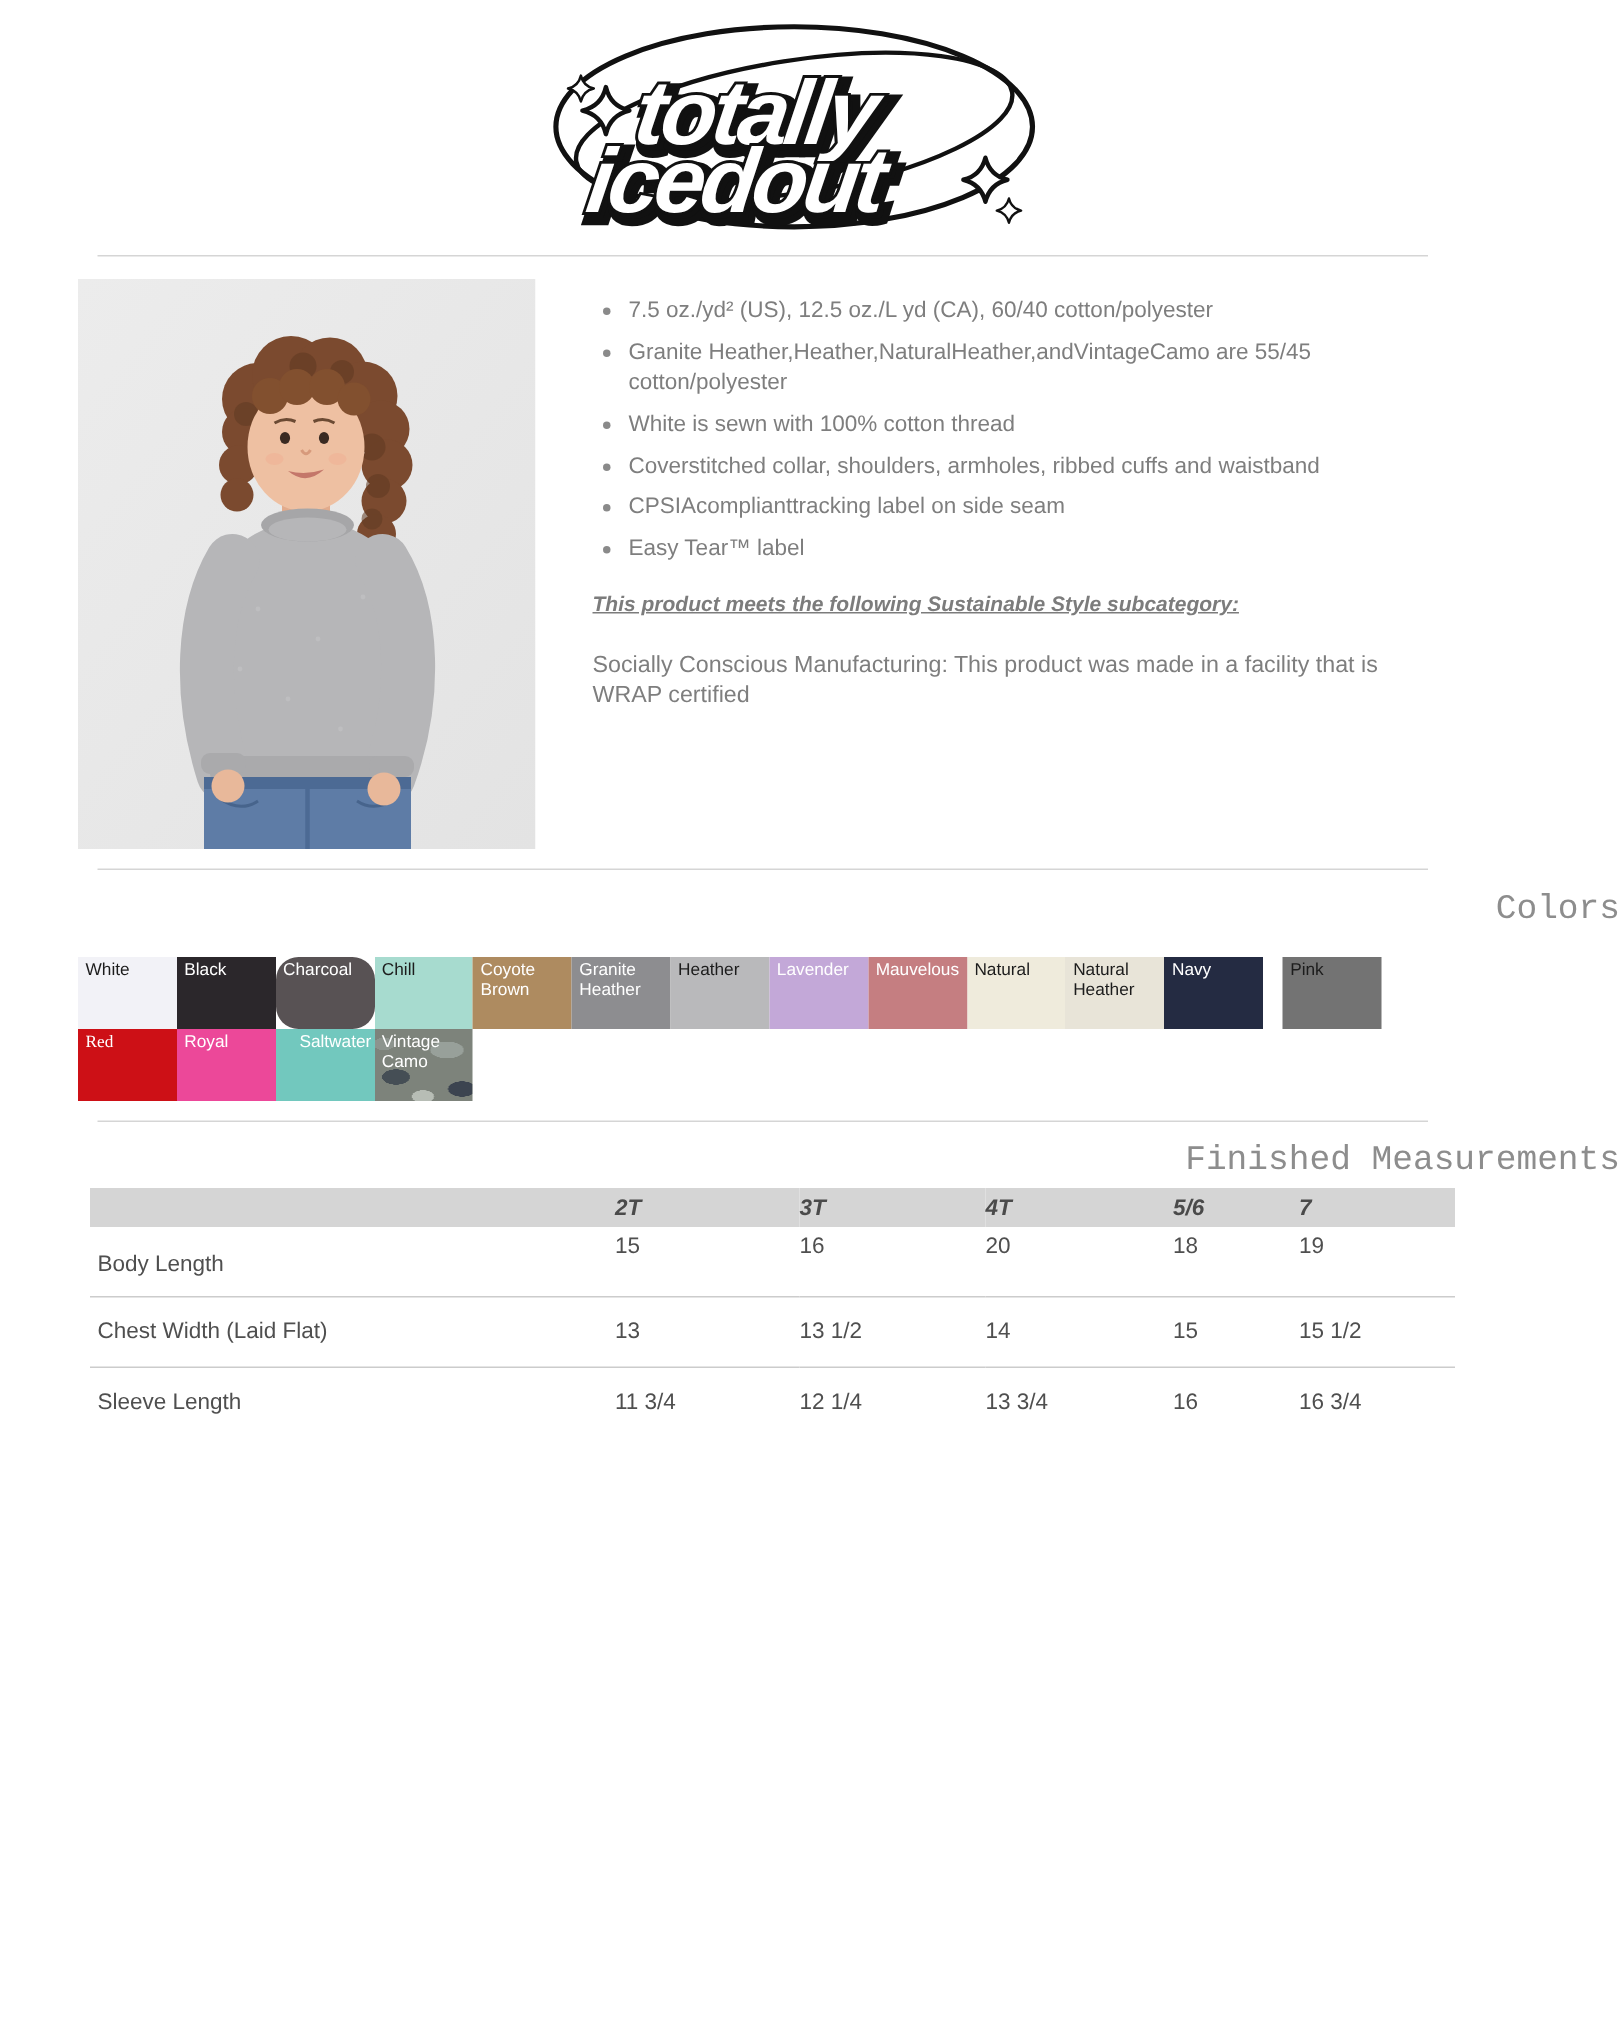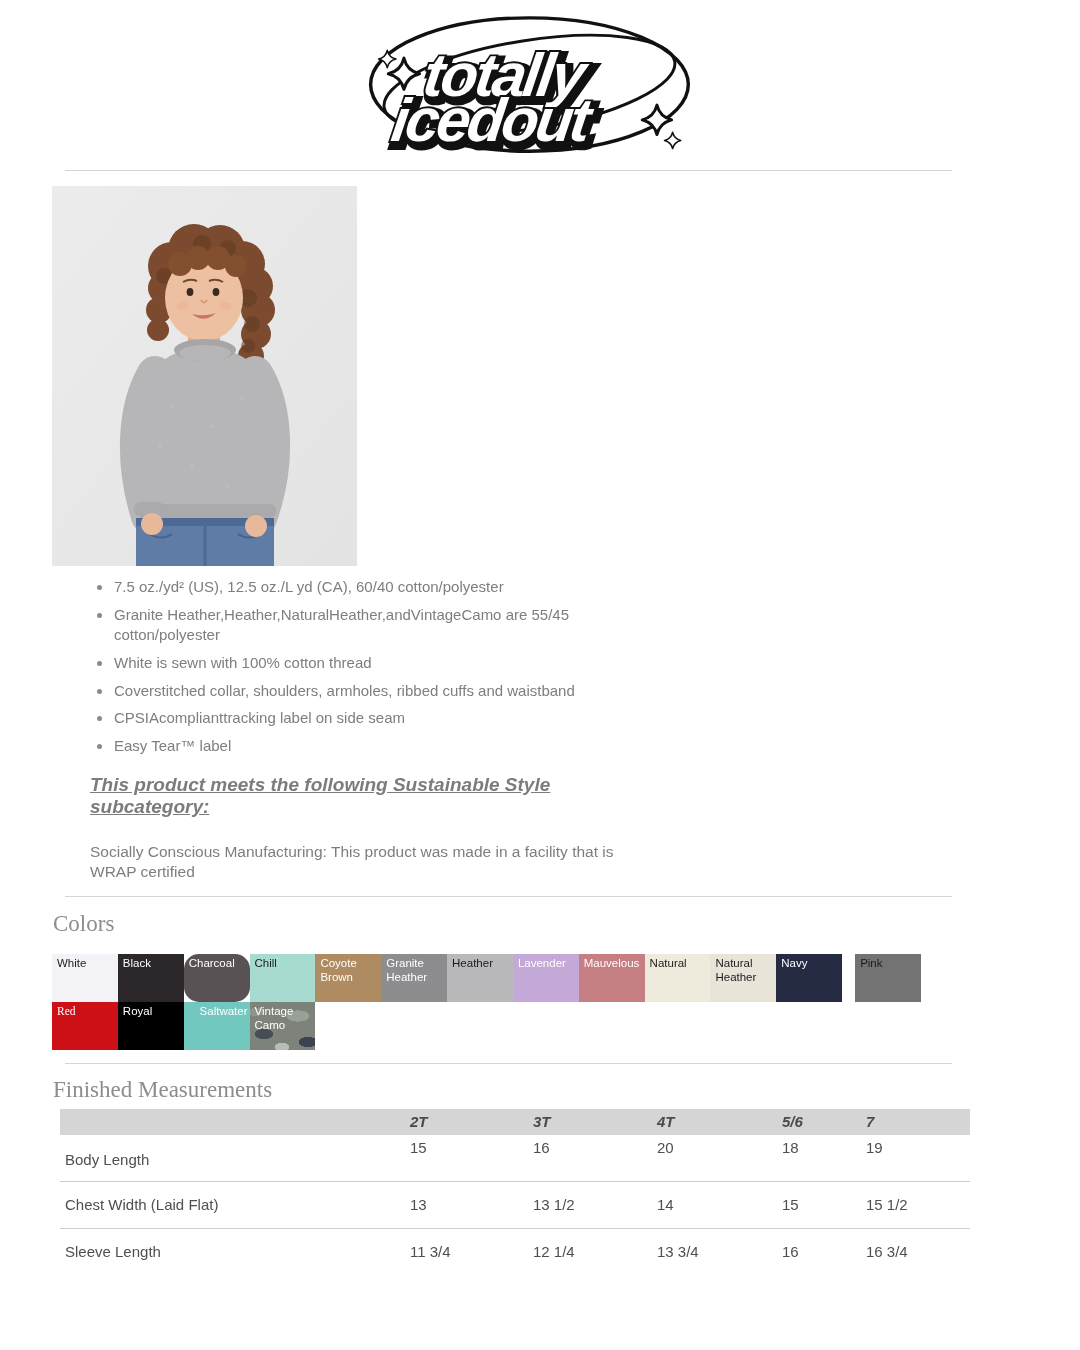--- a/index.html
+++ b/index.html
@@ -9,42 +9,42 @@
   }
 
   
   .logo-wrap { height:170px; display:flex; justify-content:center; align-items:flex-start; }
   .logo-wrap svg { margin-top:10px; position:relative; left:-13px; }
 
   
   hr.rule { border:none; border-top:1px solid #d5d5d5; margin:0 0 0 65px; width:887px; }
 
   
-  .product { display:flex; margin-top:15px; padding-left:52px;flex-direction:column; }
+  .product { display:flex; margin-top:15px; padding-left:52px; }
   .photo { width:305px; height:380px; flex:0 0 auto; }
   .details { margin-left:38px; width:558px; padding-top:11px; color:#7e7e7e; }
   ul.bullets { list-style:none; margin:0; padding:0; }
   ul.bullets li {
     position:relative; padding-left:24px; margin-bottom:7px;
     font-size:15px; line-height:1.38; color:#7e7e7e;
   }
   ul.bullets li::before {
     content:""; position:absolute; left:7px; top:8px;
     width:5px; height:5px; border-radius:50%; background:#8a8a8a;
   }
   .sustain-head {
-    margin:17px 0 0; font-size:19px; font-weight:bold; font-style:italic;
+    margin:17px 0 0; font-size:14px; font-weight:bold; font-style:italic;
     text-decoration:underline; color:#7c7c7c;
   }
   .sustain-text { margin:24px 0 0; font-size:15.5px; line-height:1.32; color:#7e7e7e; }
 
   
   h2.section-title {
-    font-family:Liberation Serif, serif; font-weight:400;
-    font-size:23px; color:#8d8d8d; margin:13px 0 0 53px; line-height:1.2;
+    font-family:Liberation Mono, monospace; font-weight:400;
+    font-size:23px; color:#8d8d8d; margin:13px 0 0 53px; line-height:1.2;text-align:right;
   }
 
   
   .swatches { margin:17px 0 0 52px; width:922px; display:flex; flex-wrap:wrap; }
   .swatch {
     width:65.85px; height:48px; box-sizing:border-box;
     padding:3px 2px 2px 5px; font-size:11.5px; line-height:1.18;
     overflow:hidden;
   }
   .swatch .swatch-label { display:block; }
@@ -250,21 +250,21 @@
       </div>
     <div class="swatch" style="background-color: rgb(36, 43, 66); color: rgb(255, 255, 255);">
         <span class="swatch-label">Navy</span>
       </div>
     <div class="swatch" style="background-color: #737373; color: rgb(28, 28, 28); margin-left: 13px;">
         <span class="swatch-label">Pink</span>
       </div>
     <div class="swatch" style="background-color: rgb(205, 16, 22); color: rgb(255, 255, 255); font-family: Liberation Serif, serif;">
         <span class="swatch-label">Red</span>
       </div>
-    <div class="swatch" style="background-color: #000000; color: rgb(255, 255, 255);">
+    <div class="swatch" style="background-color: #ec4899; color: rgb(255, 255, 255);">
         <span class="swatch-label">Royal</span>
       </div>
     <div class="swatch" style="background-color: rgb(114, 200, 190); color: rgb(255, 255, 255); text-align: right;">
         <span class="swatch-label">Saltwater</span>
       </div>
     <div class="swatch camo" style="background-color: rgb(125, 131, 123); color: rgb(255, 255, 255);">
         <span class="swatch-label">Vintage Camo</span>
       </div>
   </div>
 

